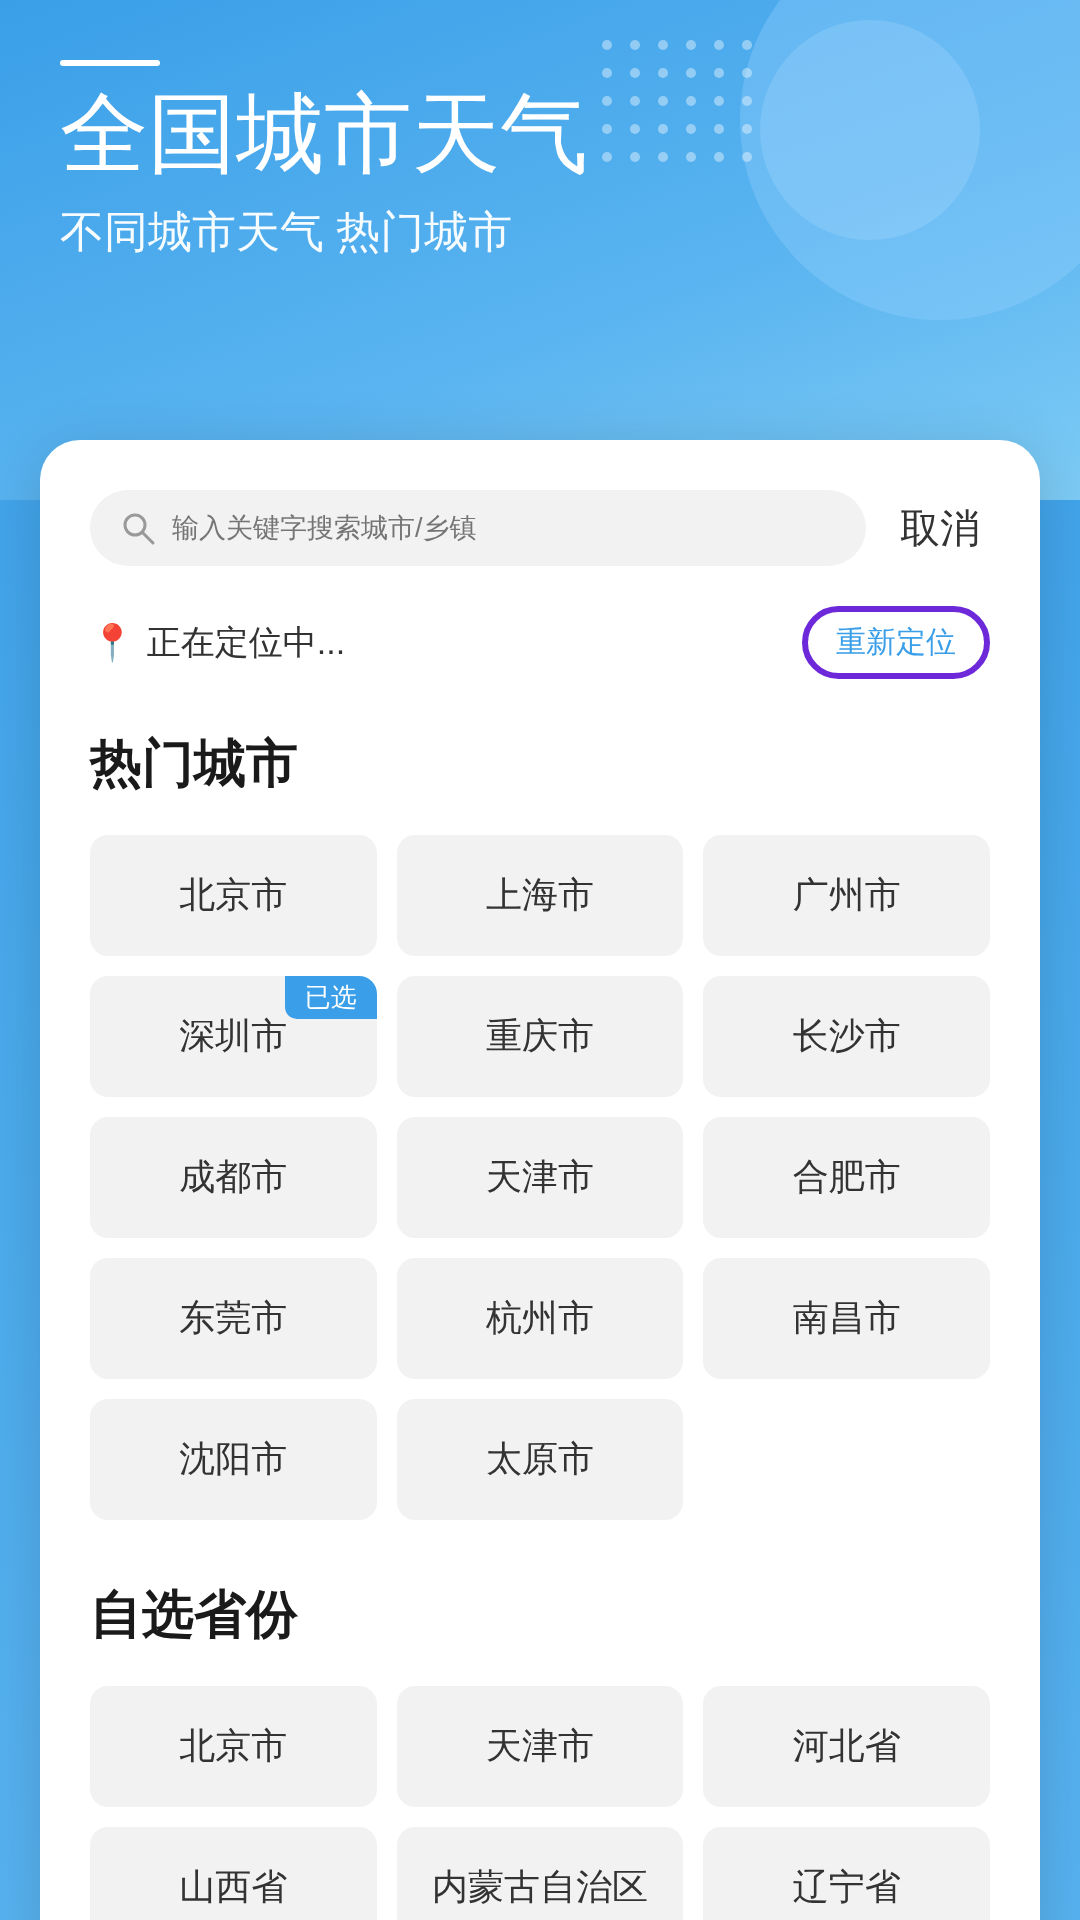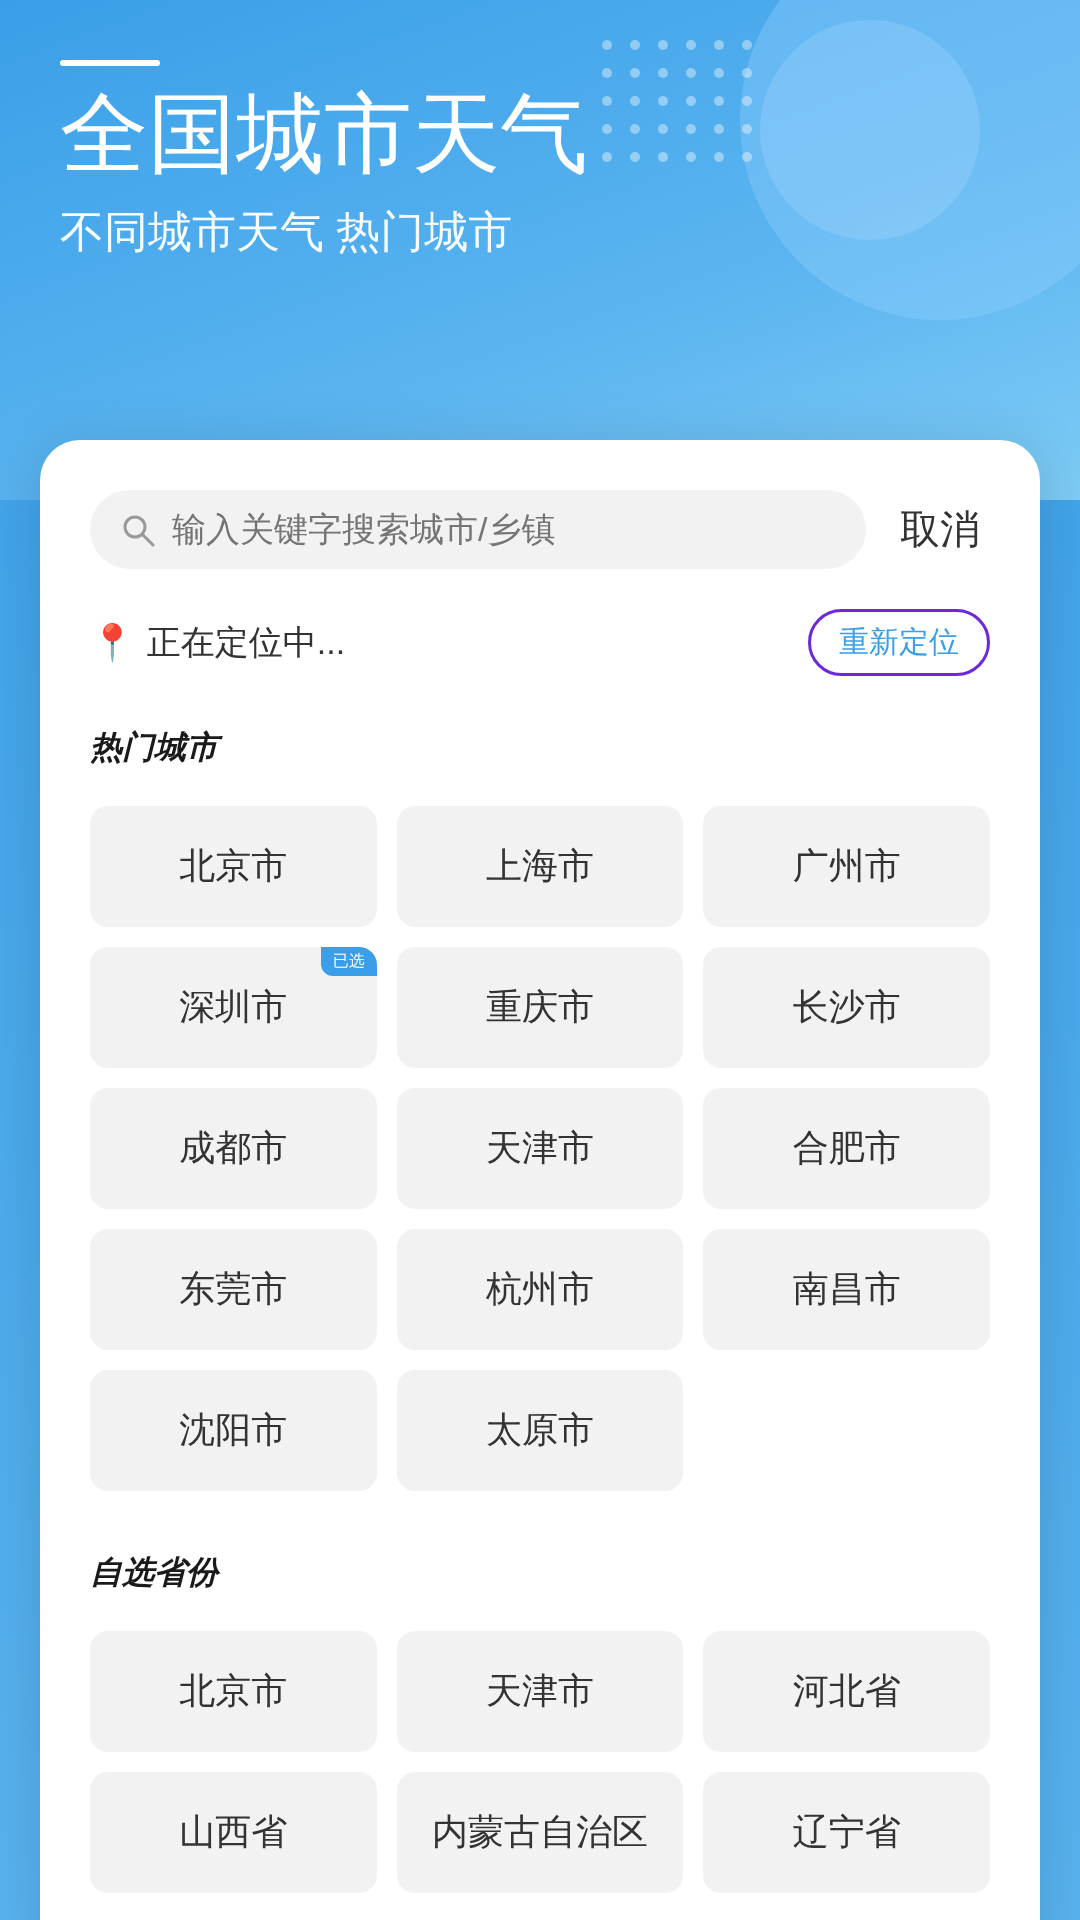--- a/index.html
+++ b/index.html
@@ -118,21 +118,21 @@
       width: 36px;
       height: 36px;
       flex-shrink: 0;
     }
 
     .search-input {
       flex: 1;
       background: none;
       border: none;
       outline: none;
-      font-size: 34px;
+      font-size: 27px;
       color: #999;
       font-family: inherit;
     }
 
     .cancel-btn {
       font-size: 40px;
       color: #333;
       background: none;
       border: none;
       cursor: pointer;
@@ -154,35 +154,34 @@
       font-size: 34px;
       color: #333;
     }
 
     .location-pin {
       color: #333;
       font-size: 36px;
     }
 
     .relocate-btn {
-      border: 3px solid #6d28d9;
+      border: 6px solid #6d28d9;
       border-radius: 50px;
       padding: 10px 28px;
       color: #3a9fe8;
       font-size: 30px;
       background: none;
       cursor: pointer;
     }
 
     .section-title {
-      font-size: 32px;
+      font-size: 52px;
       font-weight: 700;
       color: #1a1a1a;
       margin-bottom: 36px;
-      font-style: italic;
     }
 
     .city-grid {
       display: grid;
       grid-template-columns: repeat(3, 1fr);
       gap: 20px;
       margin-bottom: 60px;
     }
 
     .city-btn {
@@ -201,22 +200,22 @@
     .city-btn.selected {
       
     }
 
     .selected-badge {
       position: absolute;
       top: 0;
       right: 0;
       background: #3a9fe8;
       color: white;
-      font-size: 16px;
-      padding: 4px 12px;
+      font-size: 26px;
+      padding: 4px 20px;
       border-radius: 0 18px 0 12px;
     }
 
     .province-grid {
       display: grid;
       grid-template-columns: repeat(3, 1fr);
       gap: 20px;
       margin-bottom: 20px;
     }
 

